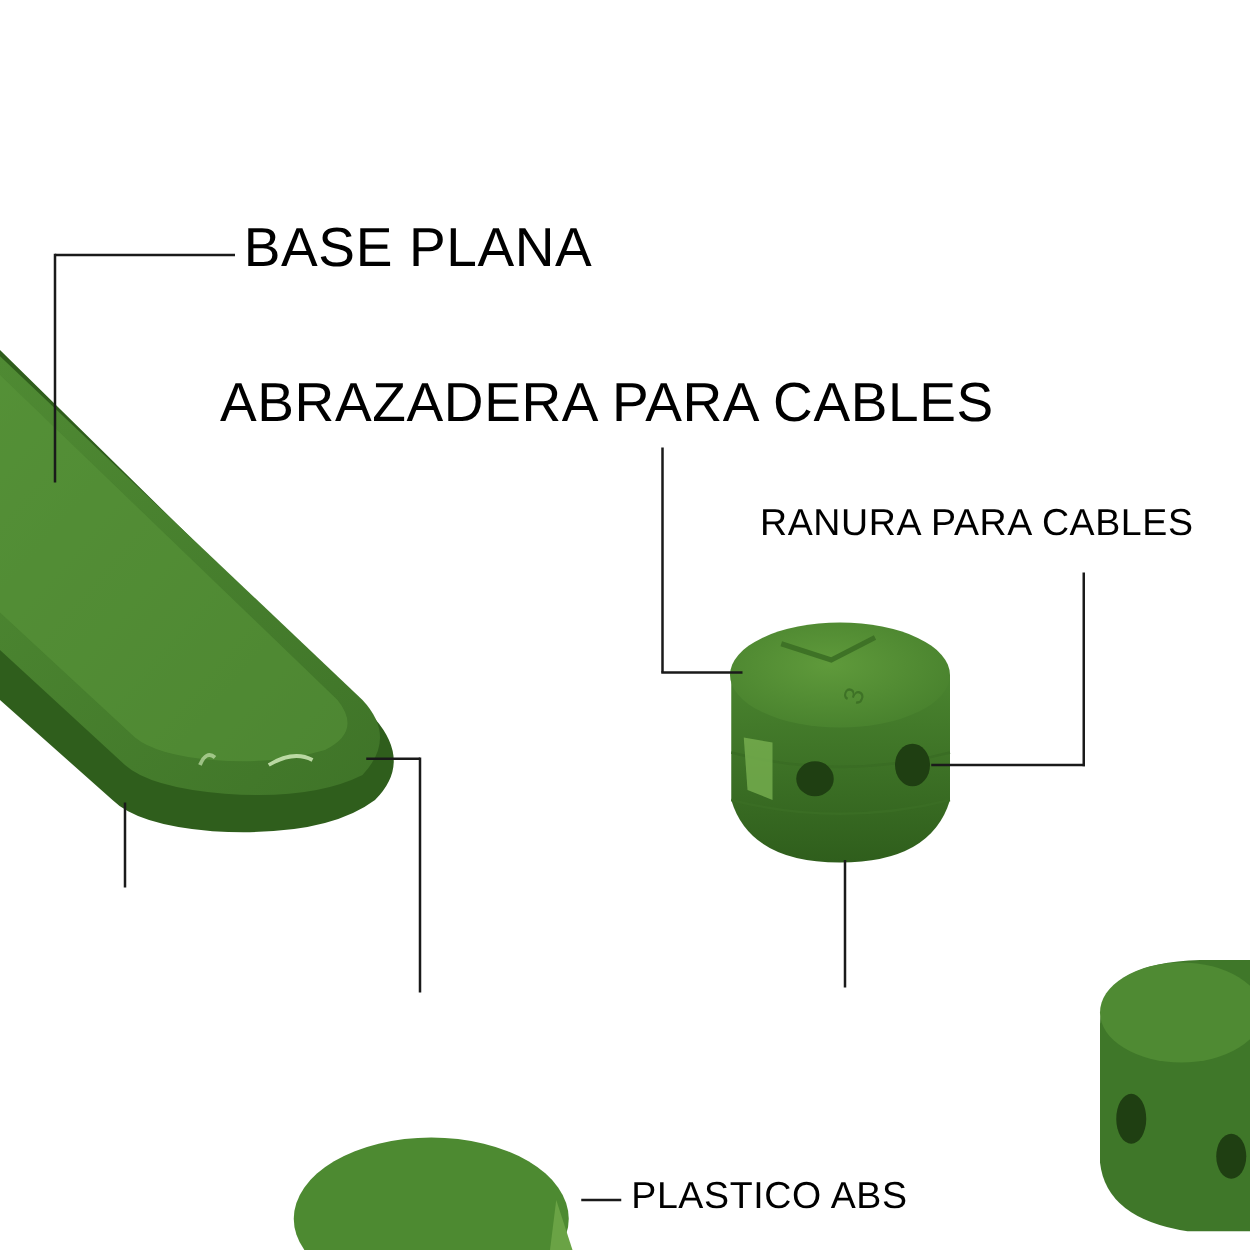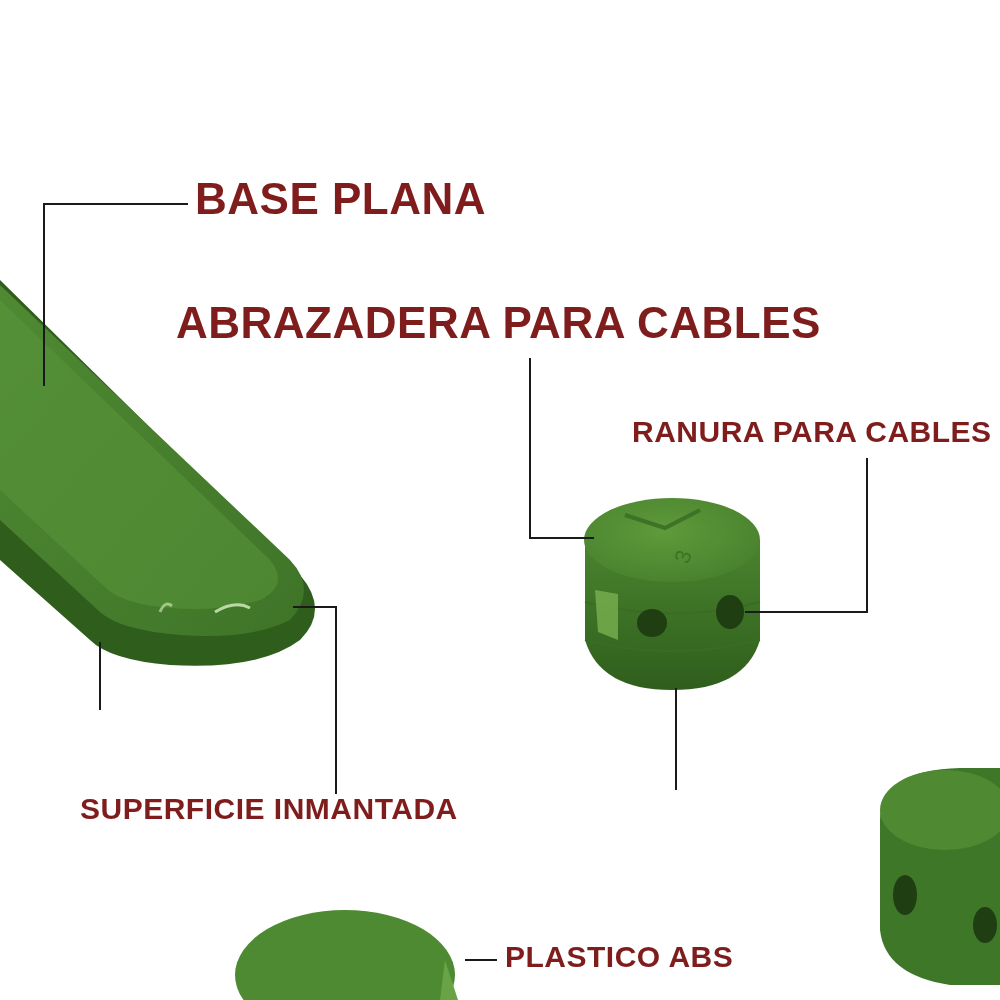--- a/index.html
+++ b/index.html
@@ -10,22 +10,21 @@
       overflow: hidden;
       background: #ffffff;
       font-family: "Liberation Sans", "DejaVu Sans", sans-serif;
       color: #111111;
     }
     svg.art { position: absolute; left: 0; top: 0; }
     .label {
       position: absolute;
       white-space: nowrap;
       letter-spacing: 0.5px;
-      color: #7f1d1d;
-      font-weight: bold;
+      color: #000000;
     }
     .big { font-size: 44px; }
     .mid { font-size: 30px; }
     .lead { position: absolute; background: #1a1a1a; }
   </style>
 </head>
 <body>
 
 <div id="canvas">
 
@@ -91,17 +90,16 @@
 
   <div class="lead" style="left:293px;top:606px;width:43px;height:2px;"></div>
   <div class="lead" style="left:335px;top:606px;width:2px;height:188px;"></div>
 
   <div class="lead" style="left:675px;top:688px;width:2px;height:102px;"></div>
 
   <div class="lead" style="left:465px;top:959px;width:32px;height:2px;"></div>
 
   <div class="label big" style="left:195px;top:174px;">BASE PLANA</div>
   <div class="label big" style="left:176px;top:298px;">ABRAZADERA PARA CABLES</div>
-  <div class="label mid" style="left:608px;top:415px;margin-left:24px;">RANURA PARA CABLES</div>
-  <div class="label mid" style="left:80px;top:792px;">SUPERFICIE INMANTADA</div>
+  <div class="label mid" style="left:608px;top:402px;">RANURA PARA CABLES</div>
   <div class="label mid" style="left:505px;top:940px;">PLASTICO ABS</div>
 
 </div>
 
 </body></html>

